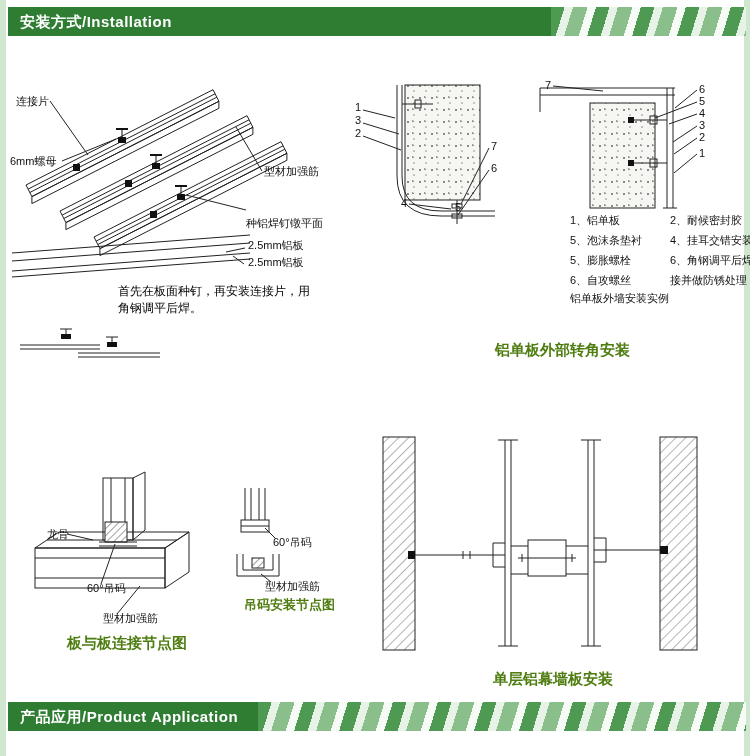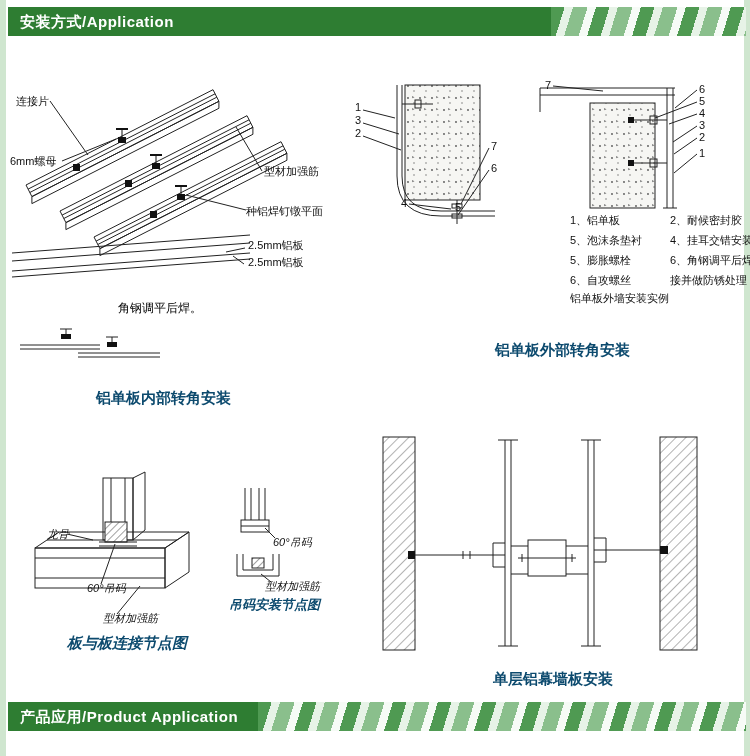--- a/index.html
+++ b/index.html
@@ -14,35 +14,35 @@
   .bar.bottom{top:702px;}
   .bar-title{position:absolute;left:12px;top:0;line-height:29px;font-size:15px;font-weight:bold;color:#fff;letter-spacing:.5px;z-index:2;white-space:nowrap;}
   .stripes{position:absolute;top:0;bottom:0;right:0;background:repeating-linear-gradient(107deg,#4f9a52 0 13px,#e7f3e7 13px 21px,#8abf8c 21px 35px,#f6fbf6 35px 43px);}
   .stripes.s-top{width:195px;}
   .stripes.s-bottom{width:488px;}
   .fig{position:absolute;}
   .fig svg{position:absolute;left:0;top:0;}
   .lbl{position:absolute;font-size:11px;color:#111;white-space:nowrap;line-height:1.25;}
   .note-line{position:absolute;font-size:12px;color:#000;white-space:nowrap;}
   .num{position:absolute;font-size:11px;color:#111;}
-  .cap{position:absolute;font-weight:bold;font-size:15px;color:#0c4a6e;white-space:nowrap;}
-  .cap.sub{font-size:13px;}
+  .cap{position:absolute;font-weight:bold;font-size:15px;color:#4d7c0f;white-space:nowrap;}
+  .cap.sub{font-size:13px;margin-left:15px;}
   .legend{position:absolute;display:grid;grid-template-columns:92px auto;gap:5px 8px;font-size:11px;color:#111;white-space:nowrap;}
   .legend-note{position:absolute;font-size:11px;color:#111;white-space:nowrap;}
 </style>
 </head>
 <body>
 
 <div class="page">
 
   <div class="edge left"></div>
   <div class="edge right"></div>
 
   <div class="bar top">
-    <span class="bar-title">安装方式/Application</span>
+    <span class="bar-title">安装方式/Installation</span>
     <div class="stripes s-top"></div>
   </div>
 
   <section class="fig" style="left:8px;top:55px;width:330px;height:365px;">
     <svg width="330" height="365">
       <g stroke="#222" stroke-width="1" fill="none">
 
         <polygon points="18,130 205,34.7 210.9,46.3 23.9,141.6"></polygon>
         <polygon points="23.9,141.6 210.9,46.3 210.9,53.3 23.9,148.6"></polygon>
         <line x1="20.1" y1="134.1" x2="207.1" y2="38.8"></line>
@@ -95,25 +95,25 @@
         <rect x="117" y="125" width="7" height="7"></rect>
         <rect x="142" y="156" width="7" height="7"></rect>
 
         <rect x="53" y="279" width="10" height="5"></rect>
         <rect x="99" y="287" width="10" height="5"></rect>
       </g>
     </svg>
     <div class="lbl" style="left:8px;top:40px;">连接片</div>
     <div class="lbl" style="left:2px;top:100px;">6mm螺母</div>
     <div class="lbl" style="left:256px;top:110px;">型材加强筋</div>
-    <div class="lbl" style="left:238px;top:150px;">种铝焊钉镦平面</div>
+    <div class="lbl" style="left:238px;top:162px;">种铝焊钉镦平面</div>
     <div class="lbl" style="left:240px;top:184px;">2.5mm铝板</div>
     <div class="lbl" style="left:240px;top:201px;">2.5mm铝板</div>
+    <div class="note-line" style="left:110px;top:228px;">首先在板面种钉，再安装连接片，用</div>
     <div class="note-line" style="left:110px;top:245px;">角钢调平后焊。</div>
-    <div class="cap" style="left:88px;top:334px;">铝单板内部转角安装</div>
   </section>
 
   <section class="fig" style="left:345px;top:58px;width:400px;height:315px;">
     <svg width="400" height="315">
       <defs>
         <pattern id="conc2" width="12" height="12" patternUnits="userSpaceOnUse">
           <rect width="12" height="12" fill="#f6f6f3"></rect>
           <circle cx="3" cy="4" r="0.9" fill="#555"></circle>
           <circle cx="9" cy="9" r="0.7" fill="#666"></circle>
           <path d="M7 2 l2.5 1.2 -2.2 1 z" fill="#777"></path>
@@ -191,21 +191,21 @@
       <span>4、挂耳交错安装</span>
       <span>5、膨胀螺栓</span>
       <span>6、角钢调平后焊</span>
       <span>6、自攻螺丝</span>
       <span>接并做防锈处理</span>
     </div>
     <div class="legend-note" style="left:225px;top:233px;">铝单板外墙安装实例</div>
     <div class="cap" style="left:150px;top:283px;">铝单板外部转角安装</div>
   </section>
 
-  <section class="fig" style="left:15px;top:470px;width:330px;height:205px;font-style:italic;">
+  <section class="fig" style="left:15px;top:470px;width:330px;height:205px;">
     <svg width="330" height="205">
       <defs>
         <pattern id="h3a" width="5" height="5" patternUnits="userSpaceOnUse" patternTransform="rotate(45)">
           <rect width="5" height="5" fill="#fff"></rect>
           <line x1="0" y1="0" x2="0" y2="5" stroke="#444" stroke-width="1"></line>
         </pattern>
       </defs>
       <g stroke="#222" stroke-width="1" fill="none">
 
         <polygon points="20,78 44,62 174,62 150,78"></polygon>

